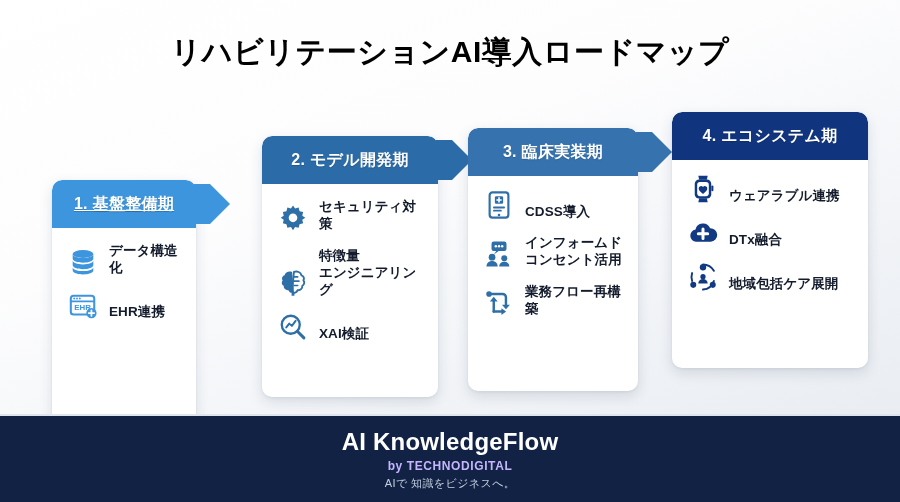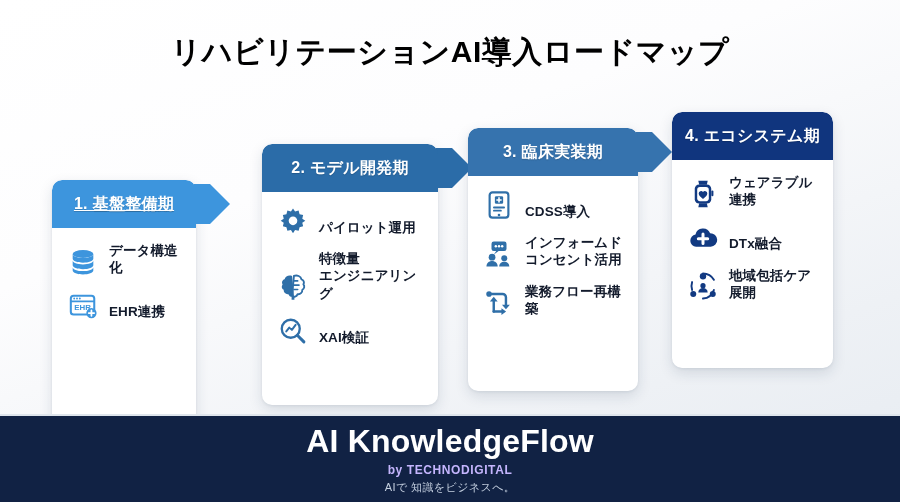--- a/index.html
+++ b/index.html
@@ -96,21 +96,21 @@
     width:900px;
     height:88px;
     background:#112244;
     border-top:2px solid #dfe5ec;
     display:flex;
     flex-direction:column;
     align-items:center;
     justify-content:center;
     gap:3px;
   }
-  .footer-brand { font-size:32px; font-weight:700; color:#ffffff; letter-spacing:0.2px; }
+  .footer-brand { font-size:24px; font-weight:700; color:#ffffff; letter-spacing:0.2px; }
   .footer-by { font-size:12px; font-weight:700; color:#c4b5fd; letter-spacing:0.6px; }
   .footer-tag { font-size:11px; color:#c5d0e0; letter-spacing:0.4px; }
 </style>
 </head>
 <body>
 
 <div class="title">リハビリテーションAI導入ロードマップ</div>
 
 <div class="stage-area" id="stage-area">
     <div class="stage" style="left: 52px; top: 180px; width: 144px; height: 250px;">
@@ -144,37 +144,37 @@
                 <text x="15.5" y="20.4" font-family="Liberation Sans, sans-serif" font-size="8.4" font-weight="700" fill="#3d95dd" text-anchor="middle">EHR</text>
                 <circle cx="25" cy="23.5" r="5.5" fill="#3d95dd"></circle>
                 <path d="M25 20.6v5.8M22.1 23.5h5.8" stroke="#fff" stroke-width="1.9" stroke-linecap="round"></path>
               </svg>
             </span>
             <span class="item-label">EHR連携</span>
           </div>
         </div>
       </div>
     </div>
-    <div class="stage" style="left: 262px; top: 144px; width: 176px; height: 261px;">
+    <div class="stage" style="left: 262px; top: 136px; width: 176px; height: 261px;">
       <div class="arrow-wing" style="left: 174px; width: 36px;">
         <svg width="36" height="48" viewBox="0 0 36 48">
           <path d="M0 4 H16 L36 24 L16 44 H0 Z" fill="#2b6ca8"></path>
         </svg>
       </div>
       <div class="stage-card" style="height: 261px;">
         <div class="stage-header" style="background: rgb(43, 108, 168);">2. モデル開発期</div>
         <div class="stage-body" style="top: 48px; height: 213px;">
           <div class="item">
             <span class="item-icon">
               <svg width="30" height="30" viewBox="0 0 32 32">
                 <path d="M16 2.6l2.2 3.2 3.8-.9 1 3.8 3.8 1-.9 3.8 3.2 2.2-3.2 2.2.9 3.8-3.8 1-1 3.8-3.8-.9L16 29l-2.2-3.4-3.8.9-1-3.8-3.8-1 .9-3.8L2.9 15.7l3.2-2.2-.9-3.8 3.8-1 1-3.8 3.8.9z" fill="#2f6fa8"></path>
                 <circle cx="16" cy="15.8" r="4.6" fill="#fff"></circle>
               </svg>
             </span>
-            <span class="item-label">パイロット運用</span>
+            <span class="item-label">セキュリティ対策</span>
           </div>
           <div class="item">
             <span class="item-icon">
               <svg width="30" height="30" viewBox="0 0 32 32">
                 <path d="M15 4.2c-3.4-1.4-7.3.4-8 3.6-2.4.7-3.4 3.4-2.1 5.4-1.6 1.9-1 4.8 1.2 5.8-.3 2.8 2.2 5.1 5 4.6.9 2.6 4 3.6 5.9 1.9z" fill="#2f6fa8"></path>
                 <path d="M17 4.2c3.4-1.4 7.3.4 8 3.6 2.4.7 3.4 3.4 2.1 5.4 1.6 1.9 1 4.8-1.2 5.8.3 2.8-2.2 5.1-5 4.6-.9 2.6-4 3.6-5.9 1.9z" fill="none" stroke="#2f6fa8" stroke-width="2" stroke-linejoin="round"></path>
                 <path d="M17 9.5h4M17 14h5.4M17 18.6h4" stroke="#2f6fa8" stroke-width="1.7" stroke-linecap="round"></path>
                 <path d="M14.5 26.6h3v3h-3z" fill="#2f6fa8"></path>
               </svg>
             </span>
@@ -242,21 +242,21 @@
                 <path d="M6.2 15.4l4.2-5 4.2 5z" fill="#2f6fa8"></path>
                 <path d="M10.4 26.2h10" fill="none" stroke="#2f6fa8" stroke-width="2.6" stroke-linecap="round"></path>
                 <path d="M18.6 22.6l5 3.6-5 3.6z" fill="#2f6fa8"></path>
               </svg>
             </span>
             <span class="item-label">業務フロー再構築</span>
           </div>
         </div>
       </div>
     </div>
-    <div class="stage" style="left: 672px; top: 112px; width: 161px; height: 256px;">
+    <div class="stage" style="left: 672px; top: 112px; width: 196px; height: 256px;">
       <div class="stage-card" style="height: 256px;">
         <div class="stage-header" style="background: rgb(16, 53, 126);">4. エコシステム期</div>
         <div class="stage-body" style="top: 48px; height: 208px;">
           <div class="item">
             <span class="item-icon">
               <svg width="30" height="30" viewBox="0 0 32 32">
                 <path d="M11 1.8h10l-.9 4.4H11.9z" fill="#123a82"></path>
                 <path d="M11 30.2h10l-.9-4.4H11.9z" fill="#123a82"></path>
                 <rect x="7.2" y="5.8" width="17.6" height="20.4" rx="4.6" fill="#123a82"></rect>
                 <rect x="9.8" y="8.4" width="12.4" height="15.2" rx="3" fill="#fff"></rect>

